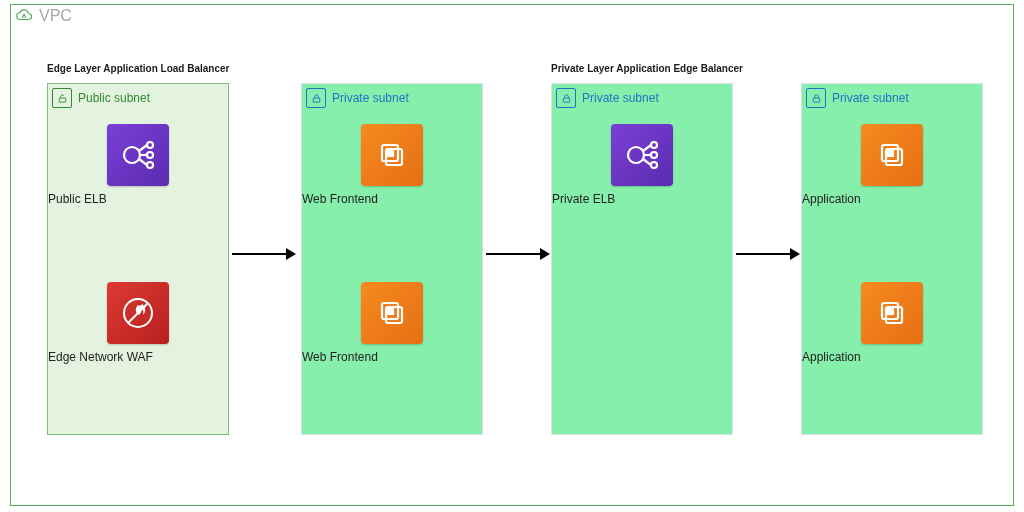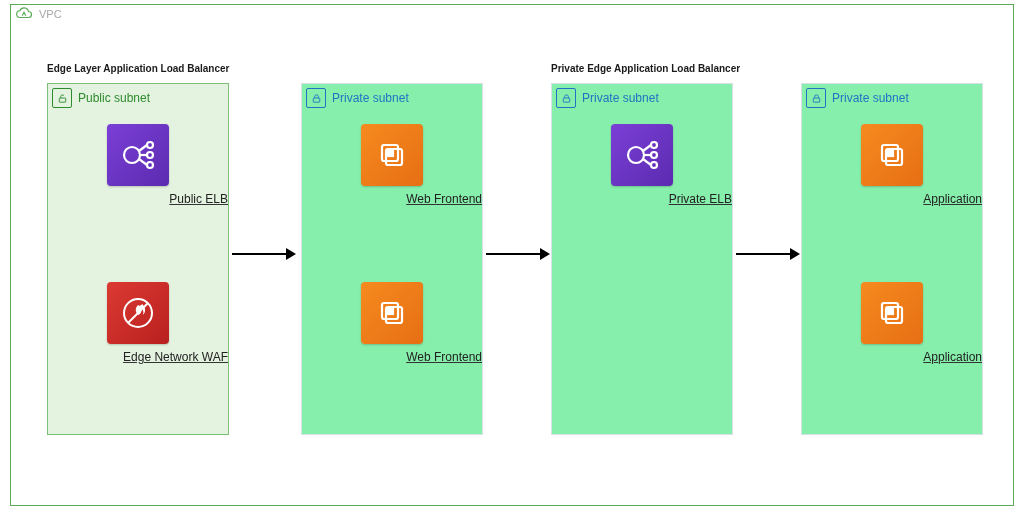--- a/index.html
+++ b/index.html
@@ -29,21 +29,21 @@
     align-items: center;
     gap: 6px;
   }
   .vpc-icon {
     width: 18px;
     height: 14px;
     color: #5aab5a;
   }
   .vpc-label {
     color: #a7a7a7;
-    font-size: 11px;
+    font-size: 16px;
   }
   .section-title {
     position: absolute;
     font-weight: 700;
     font-size: 10px;
     color: #1a1a1a;
   }
   .title-left { left: 36px; top: 58px; }
   .title-right { left: 540px; top: 58px; }
 
@@ -78,22 +78,21 @@
     display: flex;
     align-items: center;
     justify-content: center;
     border: 1px solid currentColor;
   }
   .lock svg { width: 11px; height: 11px; }
 
   .node {
     position: absolute;
     width: 100%;
-    text-align: right;
-    text-decoration: underline;
+    text-align: left;
   }
   .node .icon {
     width: 62px;
     height: 62px;
     margin: 0 auto 6px auto;
     border-radius: 4px;
     display: flex;
     align-items: center;
     justify-content: center;
     box-shadow: 0 1px 2px rgba(0,0,0,.2);
@@ -144,21 +143,21 @@
     <span class="vpc-icon">
       <svg viewBox="0 0 24 18" fill="none" stroke="currentColor" stroke-width="1.6">
         <path d="M7 14h11a4 4 0 0 0 0-8 6 6 0 0 0-11.5-1A4.5 4.5 0 0 0 7 14z"></path>
         <path d="M10 11l2-4 2 4" stroke-linecap="round"></path>
       </svg>
     </span>
     <span class="vpc-label">VPC</span>
   </div>
 
   <div class="section-title title-left">Edge Layer Application Load Balancer</div>
-  <div class="section-title title-right">Private Edge Application Load Balancer</div>
+  <div class="section-title title-right">Private Layer Application Edge Balancer</div>
 
   <div class="subnet public sub1">
     <div class="hdr">
       <span class="lock">
         <svg viewBox="0 0 24 24" fill="none" stroke="currentColor" stroke-width="2">
           <rect x="5" y="11" width="14" height="9" rx="1"></rect>
           <path d="M8 11V8a4 4 0 0 1 7-2.5"></path>
         </svg>
       </span>
       <span>Public subnet</span>

